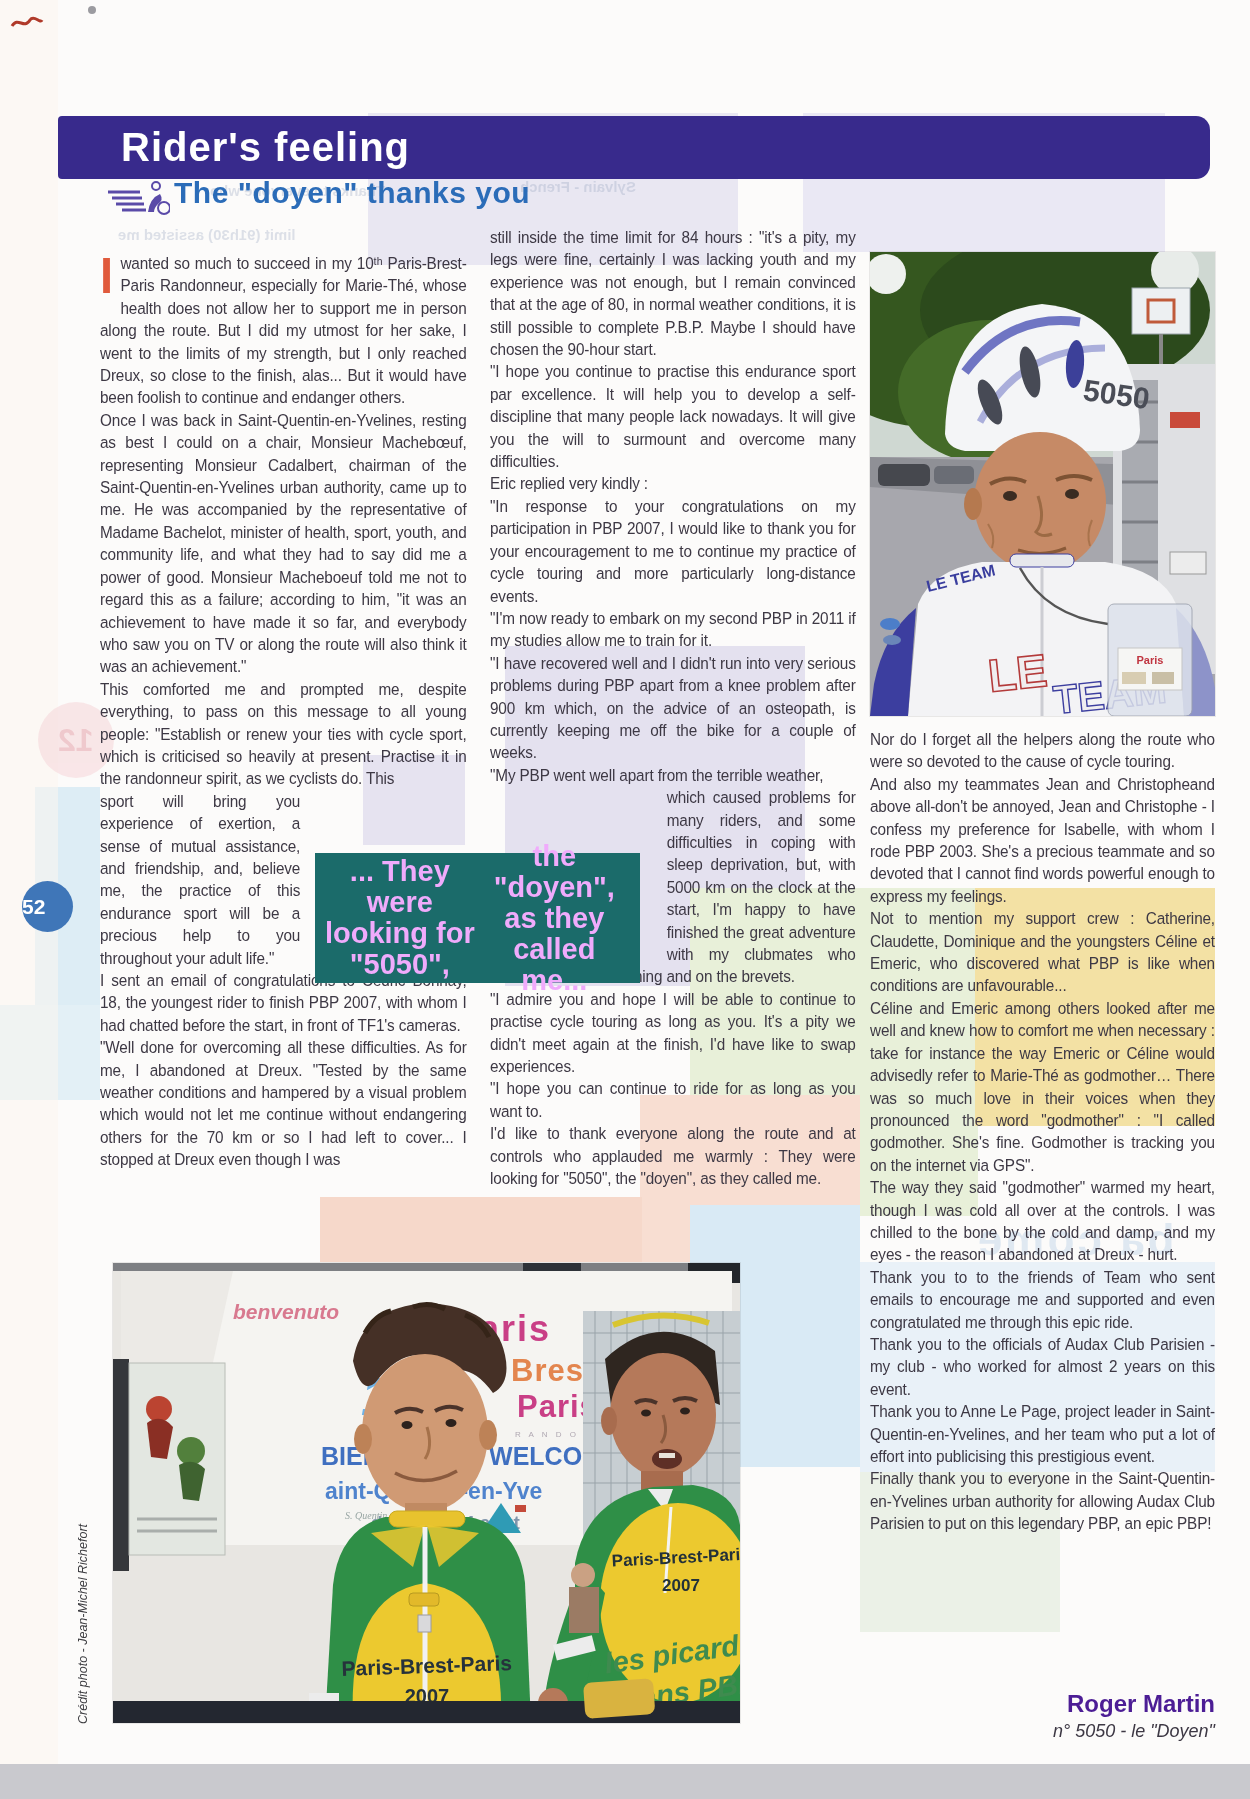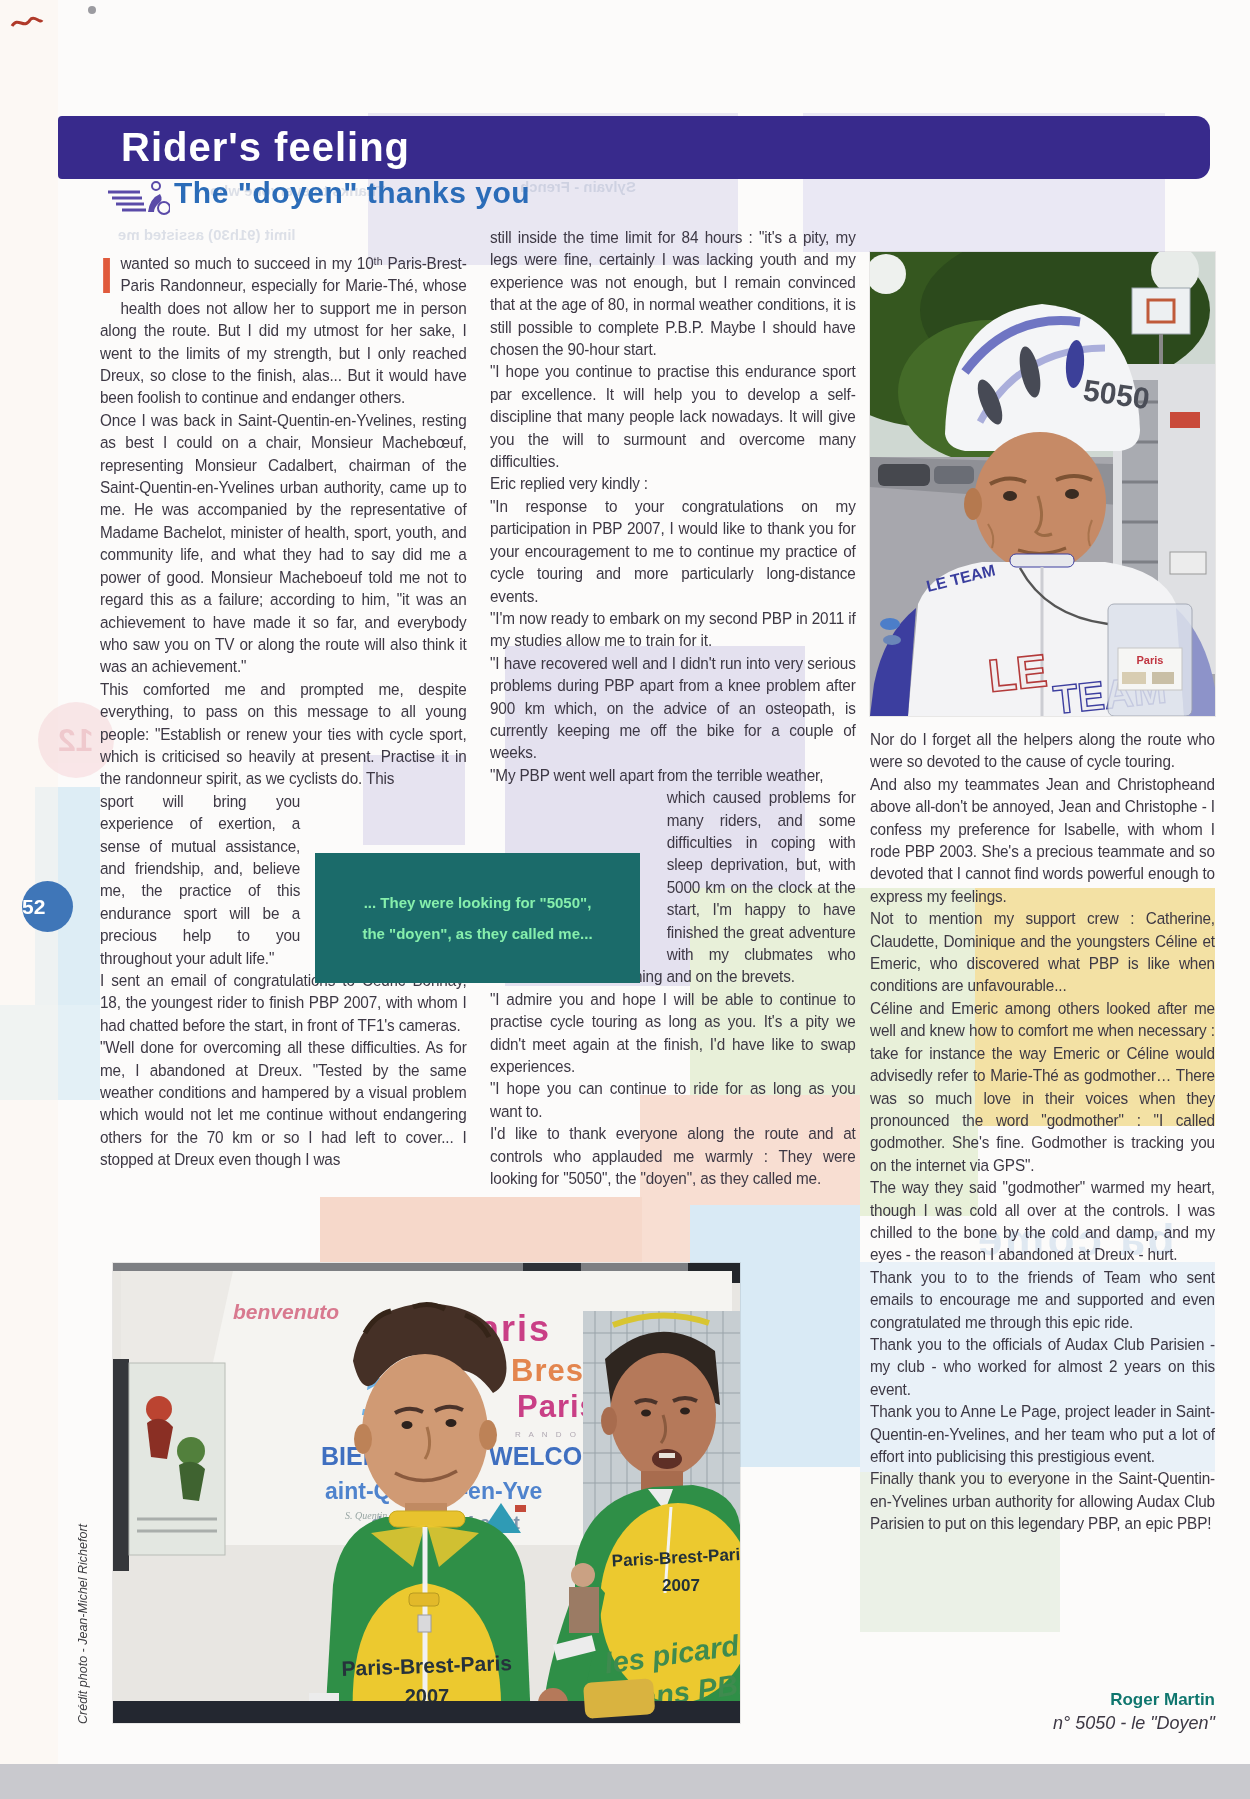--- a/index.html
+++ b/index.html
@@ -24,36 +24,36 @@
   .dropcap{float:left;font-size:50px;line-height:42px;font-weight:900;color:var(--accent-orange);
        margin:3px 8px 0 0;}
   .wrap-spacer{display:block;}
   .wrap-right{float:right;width:167px;height:165px;margin:2px 0 4px 10px;}
   .wrap-left{float:left;width:178px;height:170px;margin:2px 10px 4px 0;}
   #col1{left:100px;top:252px;width:390px;}
   #col2{left:490px;top:226px;width:389px;}
   #col3{left:870px;top:728px;width:367px;}
   
   #callout{position:absolute;left:315px;top:853px;width:325px;height:130px;background:var(--callout-teal);
-     color:#86efac;font-weight:bold;font-size:15px;line-height:31px;display:flex;flex-direction:column;
+     color:#f0abfc;font-weight:bold;font-size:29px;line-height:31px;display:flex;flex-direction:row;
      justify-content:center;align-items:center;text-align:center;padding:0 8px;box-sizing:border-box;}
   
   #page-circle{position:absolute;left:22px;top:881px;width:51px;height:51px;border-radius:50%;
      background:var(--page-circle-blue);color:#fff;font-weight:bold;font-size:21px;display:flex;
      align-items:center;justify-content:flex-start;}
   #ghost-circle{position:absolute;left:38px;top:702px;width:76px;height:76px;border-radius:50%;
      background:#f6d9dc;opacity:.6;display:flex;align-items:center;justify-content:center;}
   #ghost-circle span{transform:scaleX(-1);color:#e2949e;font-weight:bold;font-size:32px;opacity:.7;}
   
   .ghost{position:absolute;transform:scaleX(-1);color:#93a2bd;opacity:.30;font-weight:bold;
      filter:blur(.6px);font-size:15px;white-space:nowrap;}
   .ghost-big{font-size:44px;color:#b9d0e6;opacity:.42;letter-spacing:3px;}
   
   #signature{position:absolute;left:870px;top:1690px;width:345px;text-align:right;}
-  #sig-name{font-size:17px;font-weight:bold;color:#0f766e;}
+  #sig-name{font-size:24px;font-weight:bold;color:#4c1d95;}
   #sig-sub{font-size:18px;font-style:italic;margin-top:3px;}
   
   #credit{position:absolute;left:76px;top:1392px;height:332px;writing-mode:vertical-rl;
      transform:rotate(180deg);font-size:12.5px;font-style:italic;color:#3c3c40;white-space:nowrap;}
   
   .photo{position:absolute;box-shadow:0 0 0 1px rgba(0,0,0,.08);}
   
   #bottom-strip{position:absolute;left:0;top:1764px;width:1250px;height:35px;background:#c9c9ce;}
   #left-strip{position:absolute;left:0;top:0;width:58px;height:1799px;background:#fbf6ee;opacity:.55;}
   #top-dot{position:absolute;left:88px;top:6px;width:8px;height:8px;border-radius:50%;background:#9b9ba0;}

